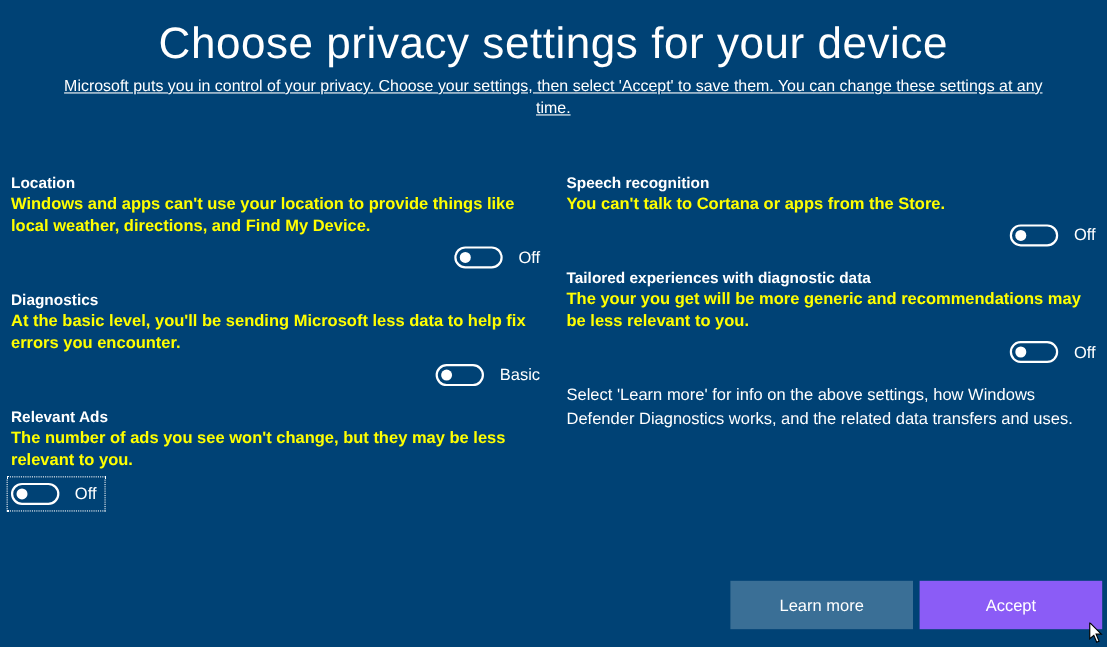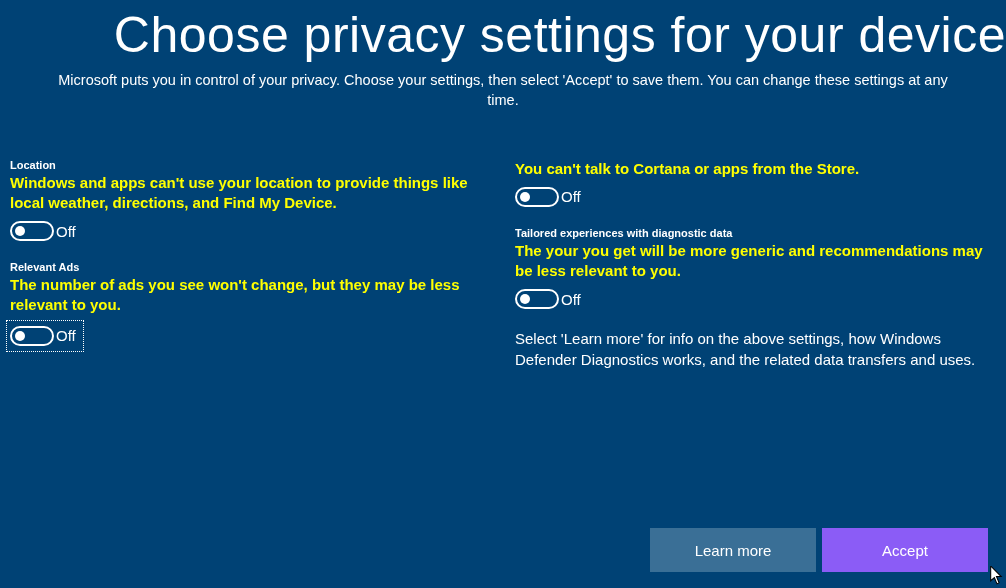--- a/index.html
+++ b/index.html
@@ -10,62 +10,64 @@
     body {
       width: 1006px;
       height: 588px;
       background-color: #004275;
       font-family: "Segoe UI", Arial, sans-serif;
       color: #ffffff;
       overflow: hidden;
       position: relative;
     }
     .page-title {
-      font-size: 50px;
+      font-size: 40px;
       font-weight: 300;
-      text-align: right;
-      padding-top: 6px;
+      text-align: center;
+      padding-top: 18px;
       letter-spacing: 0.5px;
     }
     .subtitle {
       font-size: 14.5px;
       text-align: center;
       margin-top: 6px;
       padding: 0 42px;
       line-height: 1.4;
       font-weight: 400;
+      text-decoration: underline;
     }
     .settings-grid {
       display: flex;
       padding: 48px 10px 0 10px;
       gap: 24px;
     }
     .col {
       flex: 1;
     }
     .setting-block {
       margin-bottom: 20px;
     }
     .setting-title {
-      font-size: 11px;
+      font-size: 14px;
       font-weight: 600;
       color: #ffffff;
       margin-bottom: 2px;
     }
     .setting-desc {
       font-size: 15px;
       color: #ffff00;
       line-height: 1.35;
       margin-bottom: 8px;
       font-weight: bold;
     }
     .toggle-row {
       display: flex;
       align-items: center;
-      gap: 2px;
+      gap: 14px;
+      justify-content: flex-end;
     }
     .toggle {
       width: 44px;
       height: 20px;
       border: 2px solid #ffffff;
       border-radius: 10px;
       position: relative;
       cursor: pointer;
       background: transparent;
       flex-shrink: 0;
@@ -91,21 +93,21 @@
     }
     .info-text {
       font-size: 15px;
       color: #ffffff;
       line-height: 1.35;
       margin-top: 16px;
     }
     .button-bar {
       position: absolute;
       bottom: 16px;
-      right: 18px;
+      right: 4px;
       display: flex;
       gap: 6px;
     }
     .btn {
       width: 166px;
       height: 44px;
       border: none;
       font-size: 15px;
       font-family: inherit;
       color: #ffffff;
@@ -142,37 +144,48 @@
       <div class="setting-title">Location</div>
       <div class="setting-desc">Windows and apps can't use your location to provide things like local weather, directions, and Find My Device.</div>
       <div class="toggle-row">
         <div class="toggle">
             <div class="toggle-knob"></div>
           </div>
         <span class="toggle-label">Off</span>
       </div>
     </div>
 
+    <div class="setting-block">
+      <div class="setting-title">Diagnostics</div>
+      <div class="setting-desc">At the basic level, you'll be sending Microsoft less data to help fix errors you encounter.</div>
+      <div class="toggle-row">
+        <div class="toggle">
+            <div class="toggle-knob"></div>
+          </div>
+        <span class="toggle-label">Basic</span>
+      </div>
+    </div>
 
     <div class="setting-block">
       <div class="setting-title">Relevant Ads</div>
       <div class="setting-desc">The number of ads you see won't change, but they may be less relevant to you.</div>
       <div class="toggle-row focused">
         <div class="toggle">
             <div class="toggle-knob"></div>
           </div>
         <span class="toggle-label">Off</span>
       </div>
     </div>
 
   </div>
 
   <div class="col">
 
     <div class="setting-block">
+      <div class="setting-title">Speech recognition</div>
       <div class="setting-desc">You can't talk to Cortana or apps from the Store.</div>
       <div class="toggle-row">
         <div class="toggle">
             <div class="toggle-knob"></div>
           </div>
         <span class="toggle-label">Off</span>
       </div>
     </div>
 
     <div class="setting-block">

